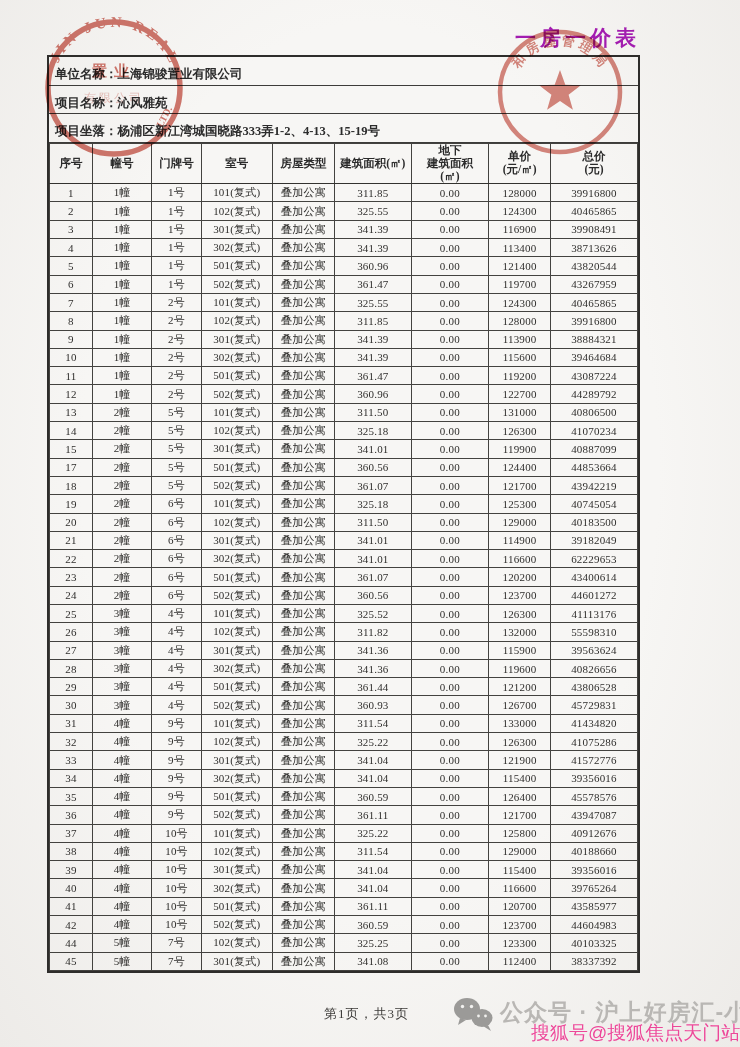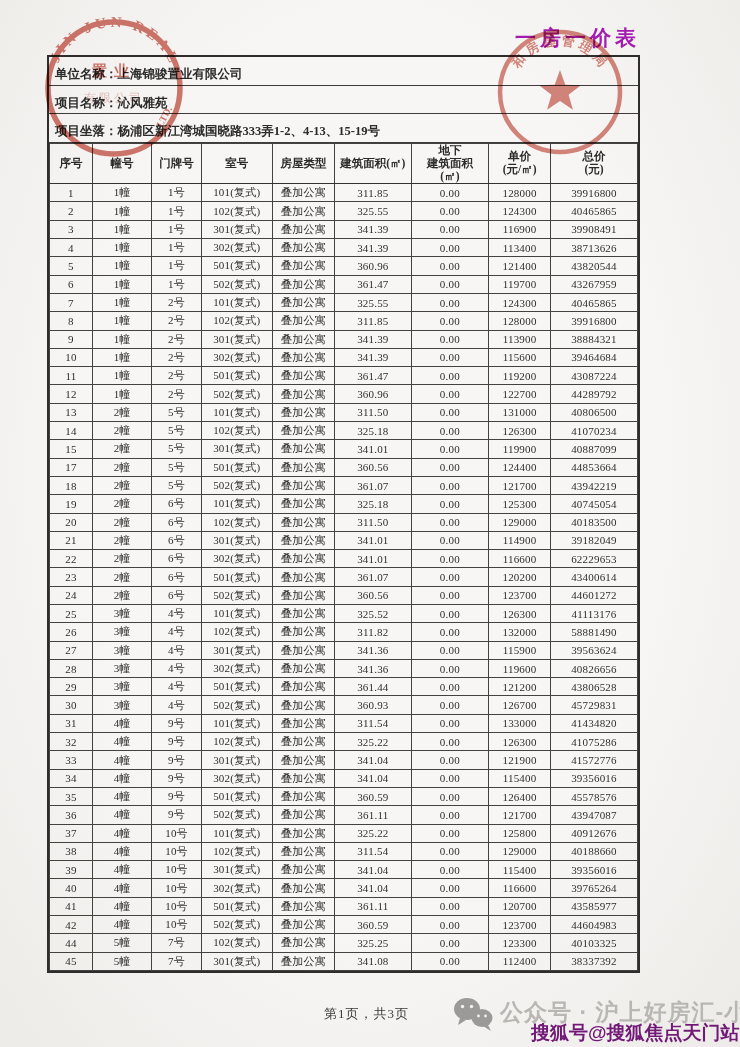--- a/index.html
+++ b/index.html
@@ -42,21 +42,21 @@
   .page-indicator{
     position:absolute;left:324px;top:1005px;font-size:13px;color:#3c3b39;letter-spacing:1px;
   }
   .wechat-watermark{
     position:absolute;left:500px;top:997px;font-size:23px;color:#b9b7b4;
     font-weight:bold;letter-spacing:1px;white-space:nowrap;
     font-family:"Liberation Sans","DejaVu Sans",sans-serif;
   }
   .wechat-icon{position:absolute;left:450px;top:996px;}
   .sohu-watermark{
-    position:absolute;left:531px;top:1020px;font-size:19px;color:#701a75;font-weight:bold;
+    position:absolute;left:531px;top:1020px;font-size:19px;color:#ec4899;font-weight:normal;
     white-space:nowrap;text-shadow:0 0 1px rgba(255,255,255,.8);
     font-family:"Liberation Sans","DejaVu Sans",sans-serif;
   }
 </style>
 </head>
 <body>
 
 <div class="page">
 
   <div class="doc-title">一房一价表</div>
@@ -367,21 +367,21 @@
           </tr>
           <tr>
             <td>26</td>
             <td>3幢</td>
             <td>4号</td>
             <td>102(复式)</td>
             <td>叠加公寓</td>
             <td>311.82</td>
             <td>0.00</td>
             <td>132000</td>
-            <td>58881490</td>
+            <td>55598310</td>
           </tr>
           <tr>
             <td>27</td>
             <td>3幢</td>
             <td>4号</td>
             <td>301(复式)</td>
             <td>叠加公寓</td>
             <td>341.36</td>
             <td>0.00</td>
             <td>115900</td>

